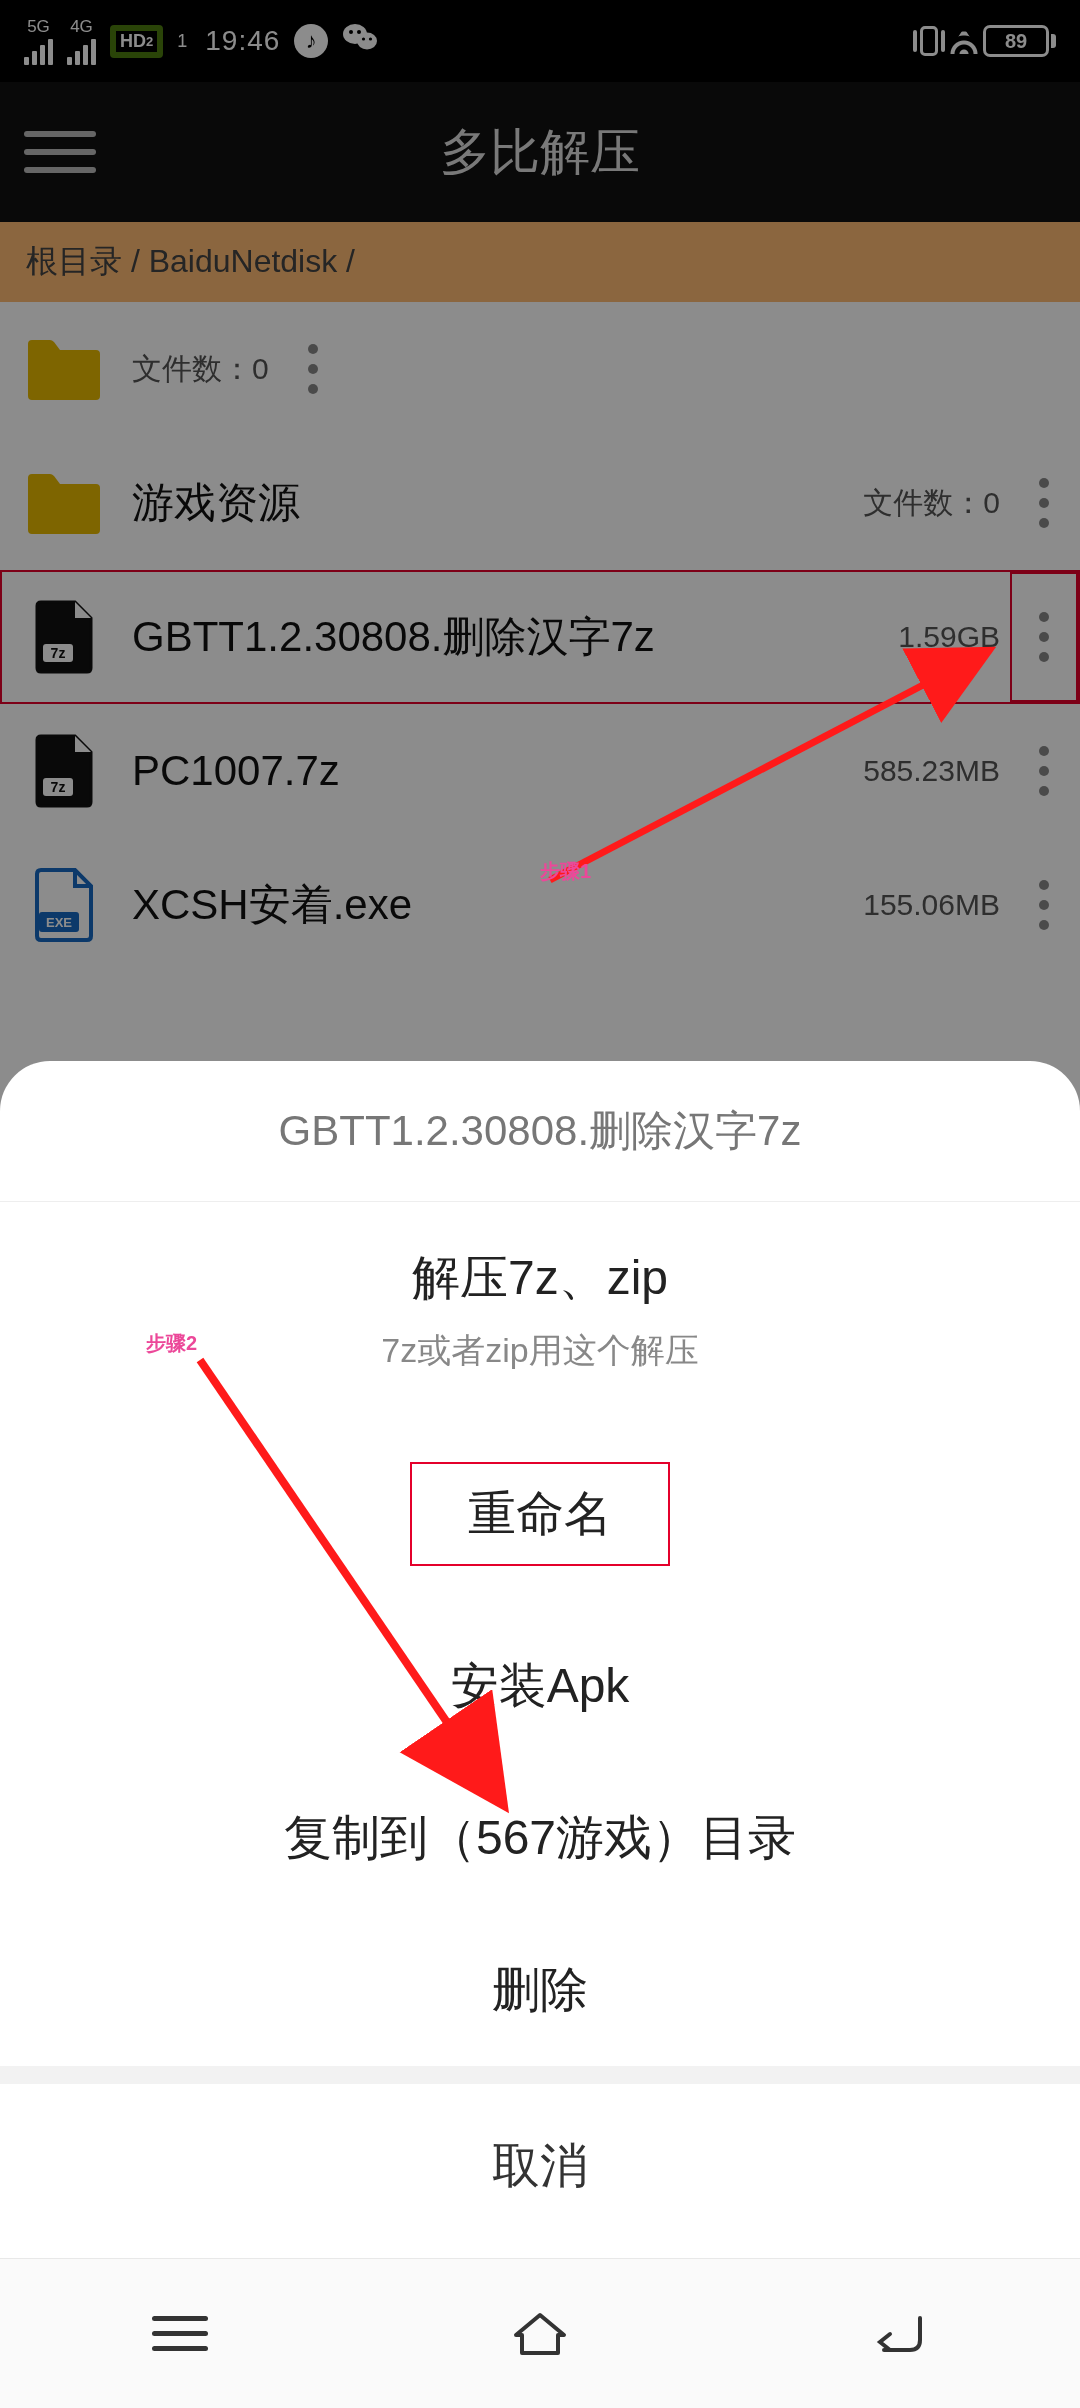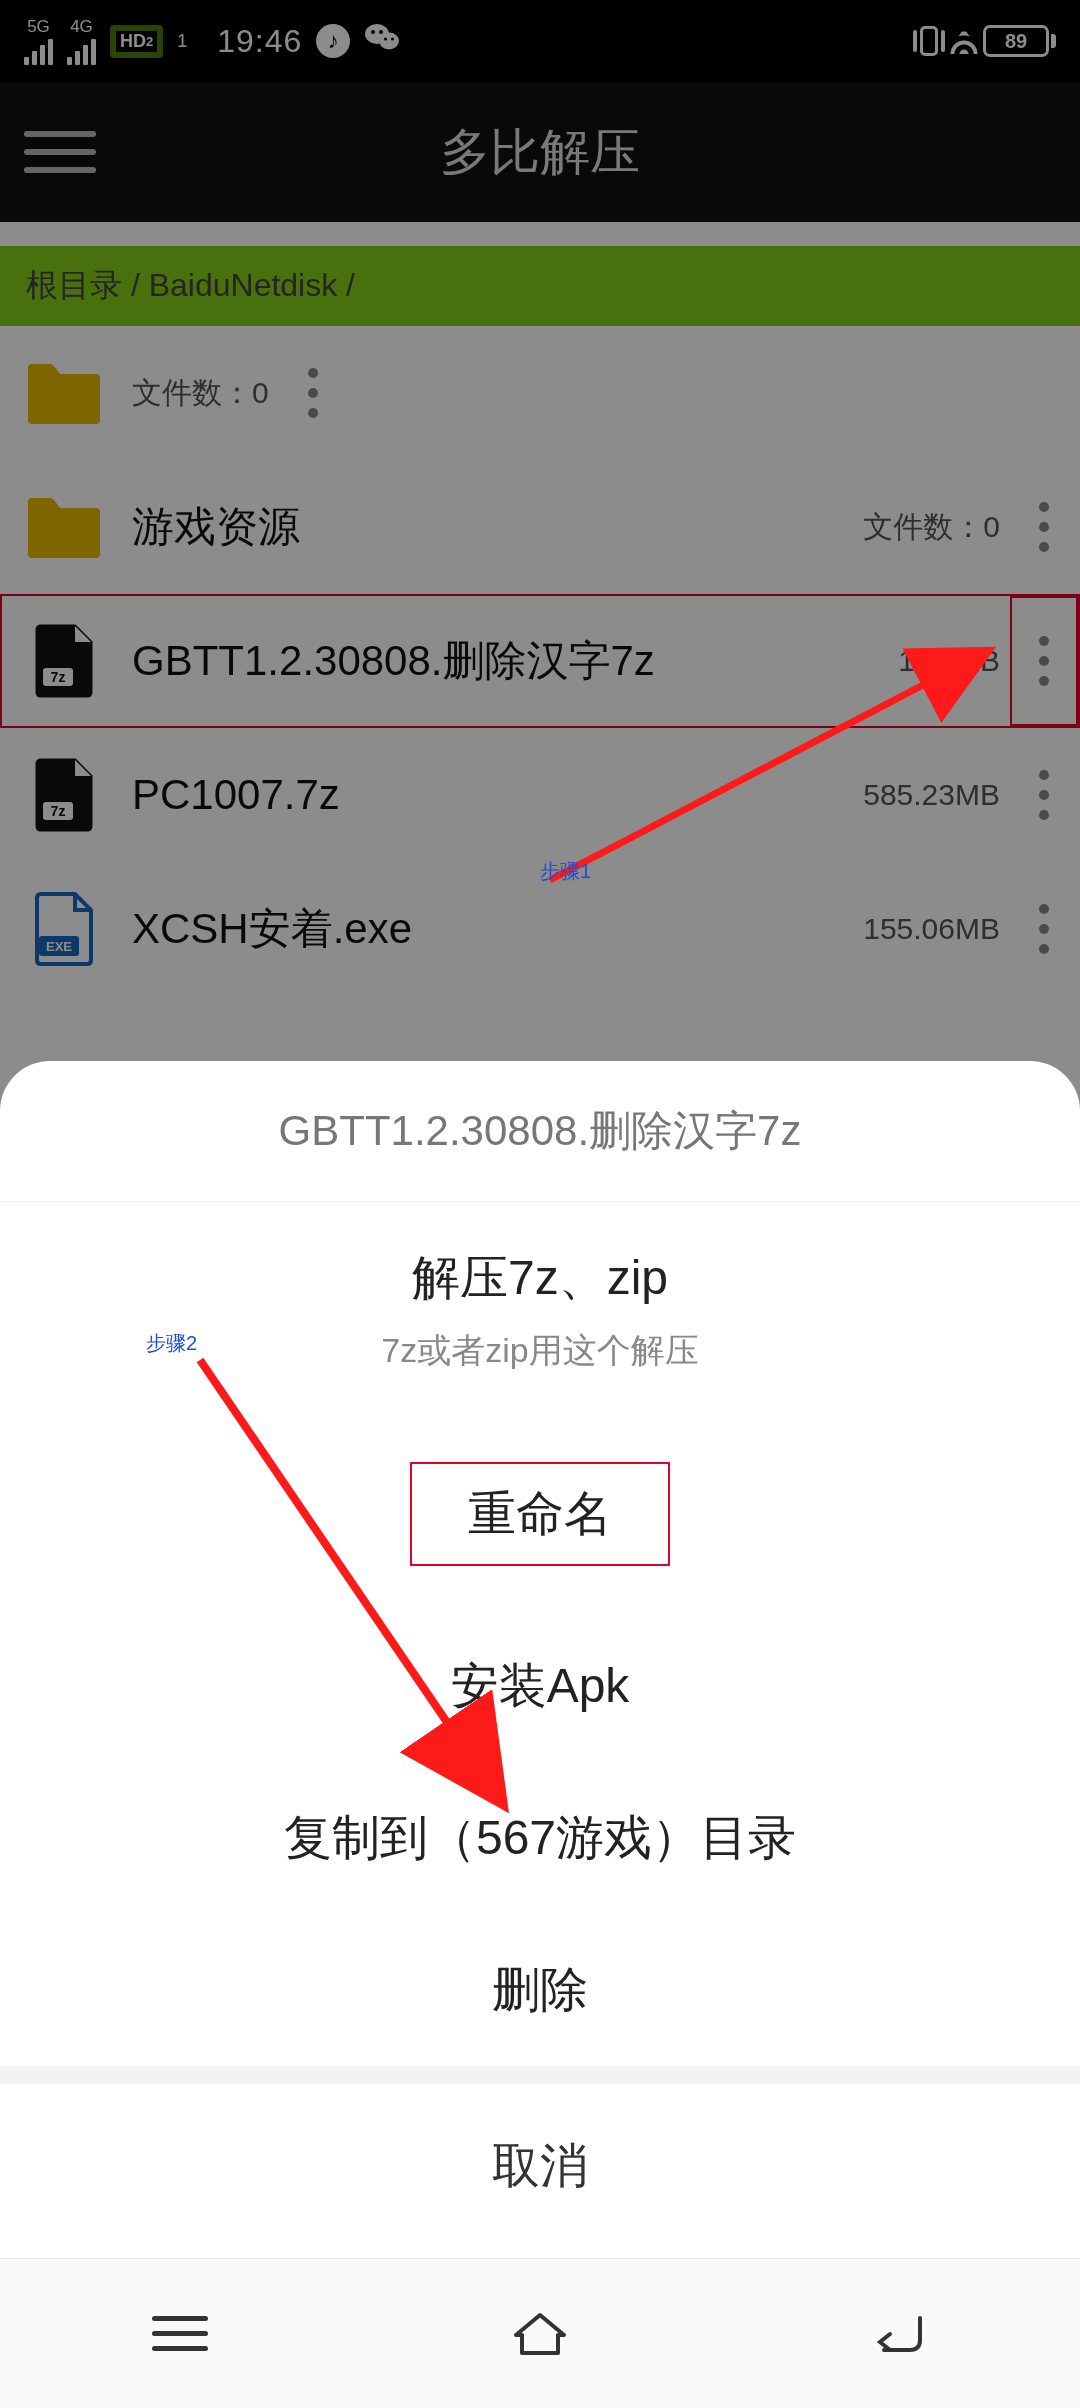--- a/index.html
+++ b/index.html
@@ -14,21 +14,21 @@
   .status-bar { position: relative; height: 82px; background: #000; color: #fff; display: flex; align-items: center; padding: 0 24px; z-index: 2; }
   .status-left { display: flex; align-items: center; gap: 14px; flex: 1; }
   .status-right { display: flex; align-items: center; gap: 2px; }
   .sig { display: flex; align-items: flex-end; gap: 3px; height: 28px; }
   .sig span { width: 5px; background: #fff; border-radius: 1px; }
   .sig span:nth-child(1){height:8px;} .sig span:nth-child(2){height:14px;} .sig span:nth-child(3){height:20px;} .sig span:nth-child(4){height:26px;}
   .sig-wrap { display:flex; flex-direction:column; align-items:center; font-size:17px; line-height:1; }
   .sig-wrap .lbl { margin-bottom:2px; }
   .hd-badge { border:6px solid #4d7c0f; border-radius:4px; font-size:18px; padding:0 4px; font-weight:600; display:flex; align-items:center; }
   .hd-badge sub { font-size:13px; }
-  .clock { font-size:32px; font-weight:500; letter-spacing:1px; margin-left:16px; }
+  .clock { font-size:28px; font-weight:500; letter-spacing:1px; margin-left:4px; }
   .ic-circle { width:34px; height:34px; border-radius:50%; background:#fff; color:#000; display:flex; align-items:center; justify-content:center; font-size:22px; font-weight:700; }
   .ic-wechat { font-size:32px; }
   .vibrate { display:flex; align-items:center; gap:3px; }
   .vibrate .bar { width:4px; height:22px; background:#fff; border-radius:2px; }
   .vibrate .body { width:18px; height:30px; border:3px solid #fff; border-radius:5px; }
   .wifi { width:34px; height:26px; position:relative; }
   .wifi::before { content:""; position:absolute; inset:0; background:
     radial-gradient(circle at 50% 100%, #fff 4px, transparent 5px),
     radial-gradient(circle at 50% 100%, transparent 9px, #fff 10px, #fff 13px, transparent 14px),
     radial-gradient(circle at 50% 100%, transparent 18px, #fff 19px, #fff 22px, transparent 23px);
@@ -38,39 +38,39 @@
   .battery .shell { width:66px; height:32px; border:3px solid #fff; border-radius:7px; display:flex; align-items:center; justify-content:center; font-size:20px; font-weight:600; }
   .battery .tip { width:5px; height:14px; background:#fff; border-radius:0 3px 3px 0; margin-left:2px; }
 
   
   .app-header { position:relative; height:140px; background:#111; display:flex; align-items:center; z-index:2; }
   .menu-btn { width:120px; display:flex; flex-direction:column; gap:12px; align-items:center; justify-content:center; }
   .menu-btn span { width:72px; height:6px; background:#bbb; border-radius:3px; }
   .app-title { flex:1; text-align:center; color:#ddd; font-size:50px; font-weight:400; margin-left:-120px; }
 
   
-  .breadcrumb { position:relative; padding: 18px 26px; font-size:32px; color:#444; background:#84cc16; z-index:1;margin-top:24px; }
+  .breadcrumb { position:relative; padding: 18px 26px; font-size:32px; color:#444; background:#fdba74; z-index:1; }
 
   
   .file-list { position:relative; background:#fff; z-index:1; }
   .file-row { display:flex; align-items:center; height:134px; padding:0 0 0 26px; position:relative; }
   .file-row.highlight { outline:2px solid #e4002b; outline-offset:-2px; }
   .file-icon { width:76px; height:70px; margin-right:30px; flex-shrink:0; display:flex; align-items:center; justify-content:center; }
   .folder-svg { width:76px; height:62px; }
   .archive-svg { width:62px; height:74px; }
   .exe-svg { width:62px; height:74px; }
   .file-name { flex:1; font-size:42px; color:#111; white-space:nowrap; overflow:hidden; text-overflow:ellipsis; }
   .file-meta { font-size:30px; color:#555; margin-right:8px; white-space:nowrap; }
   .more-btn { width:72px; height:100%; display:flex; flex-direction:column; align-items:center; justify-content:center; gap:10px; }
   .more-btn span { width:10px; height:10px; background:#888; border-radius:50%; }
   .more-btn.highlight { outline:2px solid #e4002b; outline-offset:-4px; }
 
   
   .anno { position:absolute; z-index:20; pointer-events:none; }
-  .anno-label { color:#1d4ed8; font-size:20px; font-weight:400; }
+  .anno-label { color:#ec4899; font-size:20px; font-weight:700; }
 
   
   .sheet { position:absolute; left:0; right:0; bottom:0; background:#fff; border-radius:50px 50px 0 0; z-index:10; padding-top:42px; }
   .sheet-title { text-align:center; font-size:42px; color:#777; padding-bottom:42px; border-bottom:1px solid #eee; }
   .sheet-item { text-align:center; padding:44px 0; position:relative; }
   .sheet-item .lbl { font-size:48px; color:#222; }
   .sheet-item .sub { font-size:34px; color:#888; margin-top:18px; }
   .sheet-item.highlight .lbl-wrap { display:inline-block; border:2px solid #e4002b; padding:18px 56px; }
   .sheet-divider { height:18px; background:#f2f2f2; }
   .sheet-cancel { text-align:center; font-size:48px; color:#333; padding:50px 0 60px; }

